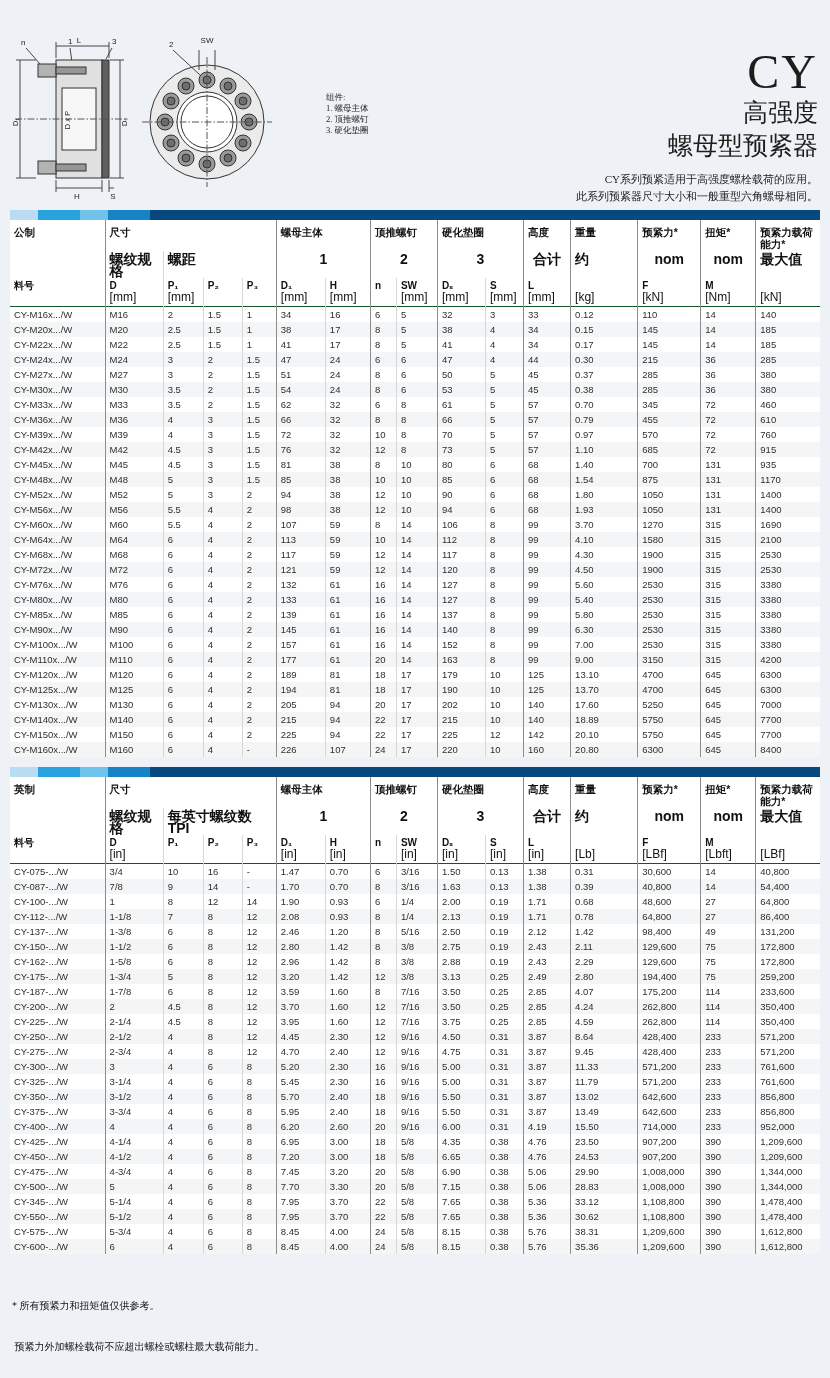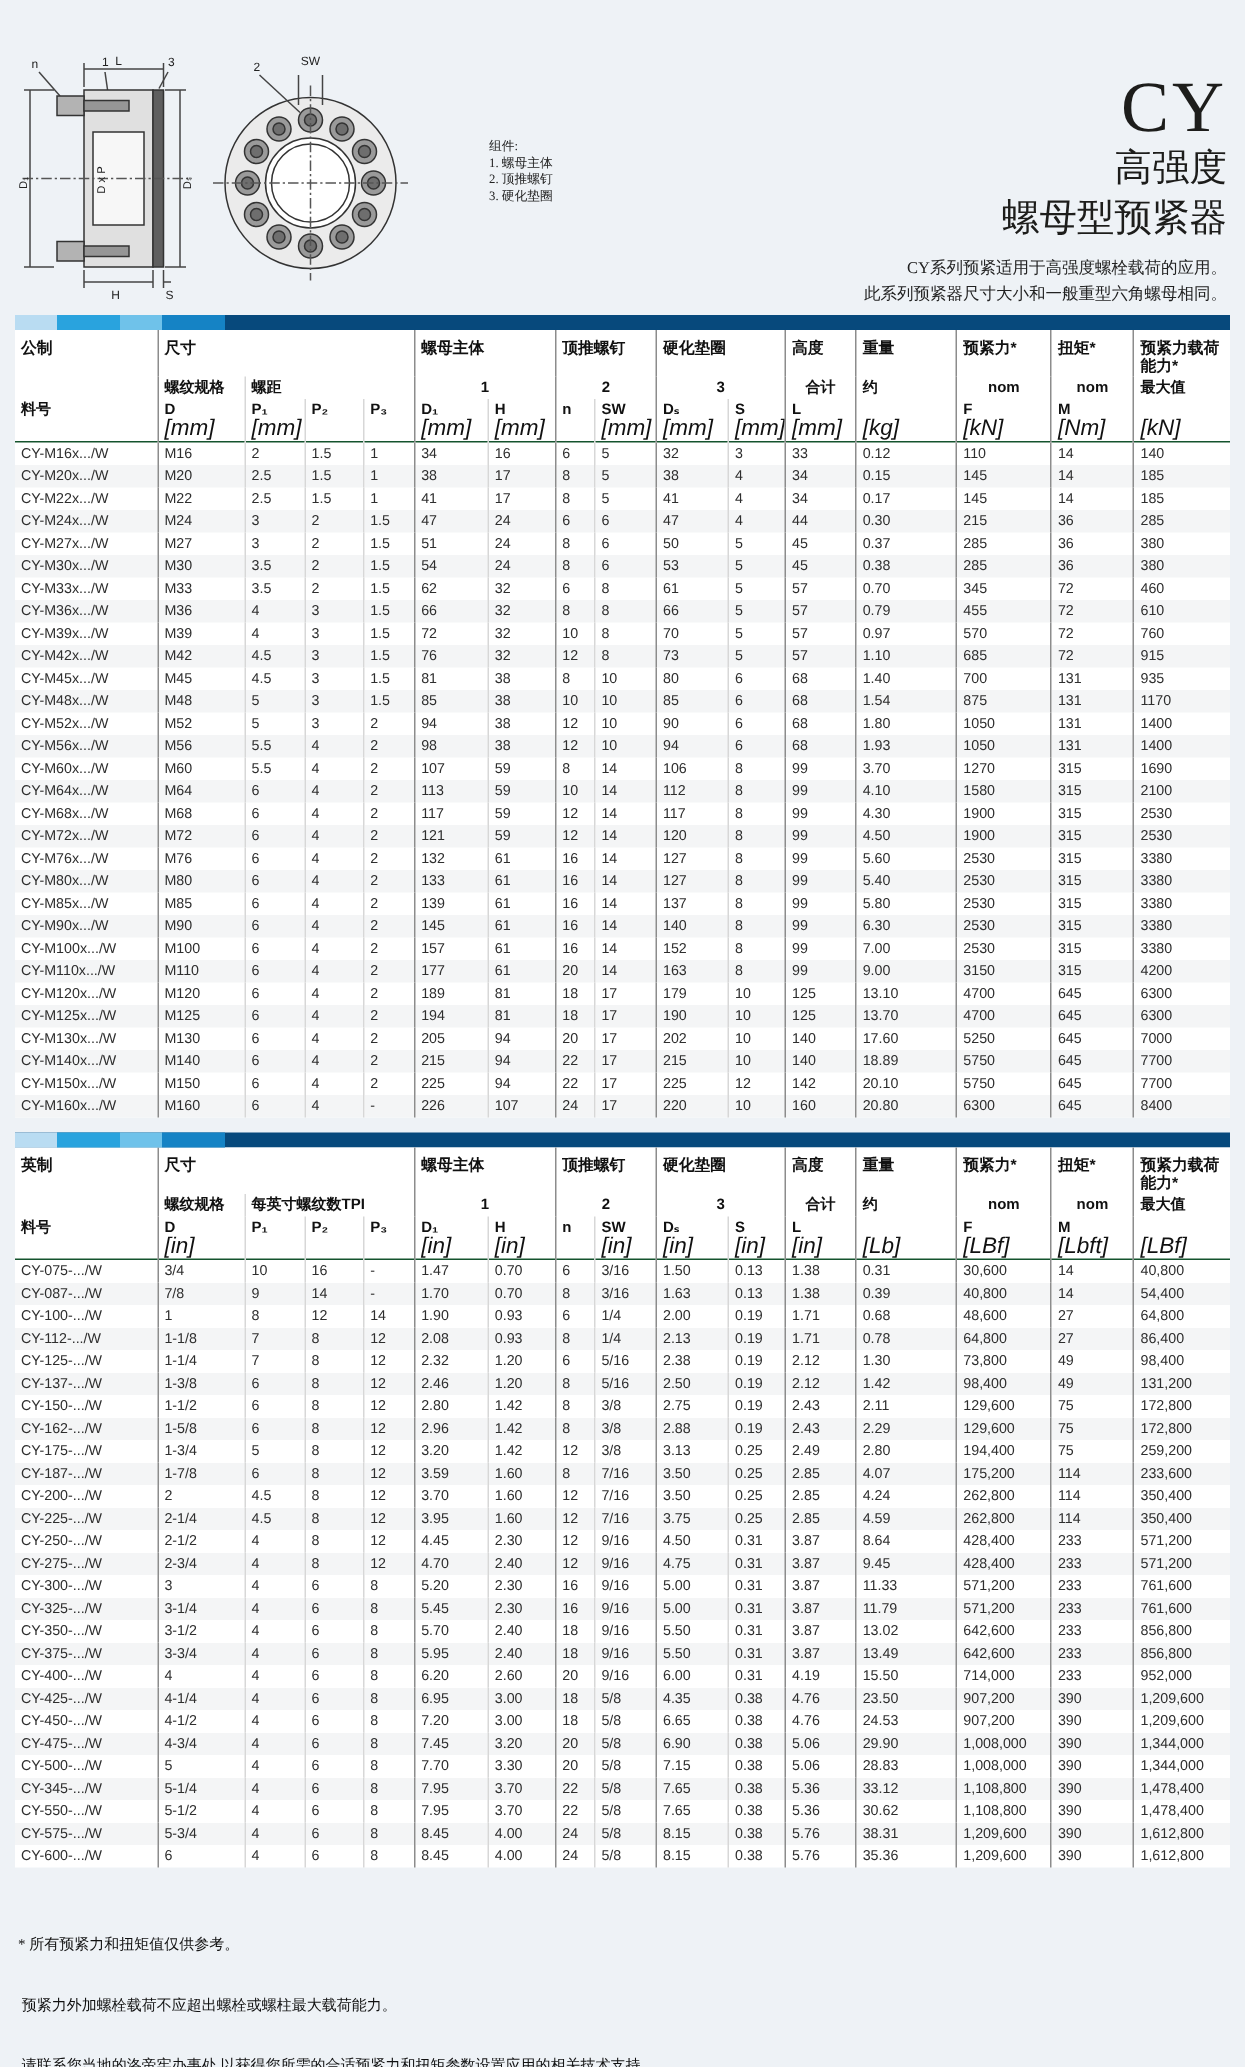--- a/index.html
+++ b/index.html
@@ -20,24 +20,24 @@
   .tsection{margin:0 10px;}
   .tsection.second{margin-top:10px;}
   .bar{height:10px;width:810px;display:flex;}
   .bar span{display:block;height:100%;}
   table.dt{width:810px;border-collapse:collapse;table-layout:fixed;background:#fff;
            font-size:9.5px;color:#2e2e2e;}
   table.dt th, table.dt td{padding:2px 4px 1px;text-align:left;line-height:12px;
            font-weight:normal;vertical-align:bottom;overflow:hidden;white-space:nowrap;}
   table.dt thead th{color:#111;white-space:normal;}
   tr.hr1 th{font-weight:bold;font-size:10.5px;vertical-align:top;padding-top:6px;line-height:12px;}
-  tr.hr2 th{font-weight:bold;font-size:10px;vertical-align:top;padding-top:2px;}
+  tr.hr2 th{font-weight:bold;font-size:14px;vertical-align:top;padding-top:2px;}
   tr.hr3 th{vertical-align:bottom;padding-bottom:3px;}
   .sym{font-weight:bold;font-size:10px;line-height:12px;min-height:12px;}
-  .unit{font-size:15px;line-height:11px;min-height:11px;font-style:italic;}
+  .unit{font-size:12px;line-height:11px;min-height:11px;}
   th.g, td.g{border-left:1px solid #8c8c8c;}
   th.lt, td.lt{border-left:1px solid #d7d7d7;}
   thead{border-bottom:1px solid #14532d;}
   tbody tr:nth-child(even){background:#f4f5f6;}
   .ctr{text-align:center !important;}
   
   .notes{margin:18px 12px 0;font-size:10px;line-height:13.5px;color:#111;
          font-family:"Liberation Serif","DejaVu Serif",serif;white-space:pre-wrap;}
   
   svg text{font-family:"Liberation Sans","DejaVu Sans",sans-serif;font-size:8px;fill:#222;}
@@ -1012,38 +1012,20 @@
             <td class="lt">1/4</td>
             <td class="g">2.13</td>
             <td class="lt">0.19</td>
             <td class="g">1.71</td>
             <td class="g">0.78</td>
             <td class="g">64,800</td>
             <td class="g">27</td>
             <td class="g">86,400</td>
           </tr>
           <tr>
-            <td>CY-125-.../W</td>
-            <td class="g">1-1/4</td>
-            <td class="lt">7</td>
-            <td class="lt">8</td>
-            <td class="lt">12</td>
-            <td class="g">2.32</td>
-            <td class="lt">1.20</td>
-            <td class="g">6</td>
-            <td class="lt">5/16</td>
-            <td class="g">2.38</td>
-            <td class="lt">0.19</td>
-            <td class="g">2.12</td>
-            <td class="g">1.30</td>
-            <td class="g">73,800</td>
-            <td class="g">49</td>
-            <td class="g">98,400</td>
-          </tr>
-          <tr>
             <td>CY-137-.../W</td>
             <td class="g">1-3/8</td>
             <td class="lt">6</td>
             <td class="lt">8</td>
             <td class="lt">12</td>
             <td class="g">2.46</td>
             <td class="lt">1.20</td>
             <td class="g">8</td>
             <td class="lt">5/16</td>
             <td class="g">2.50</td>

